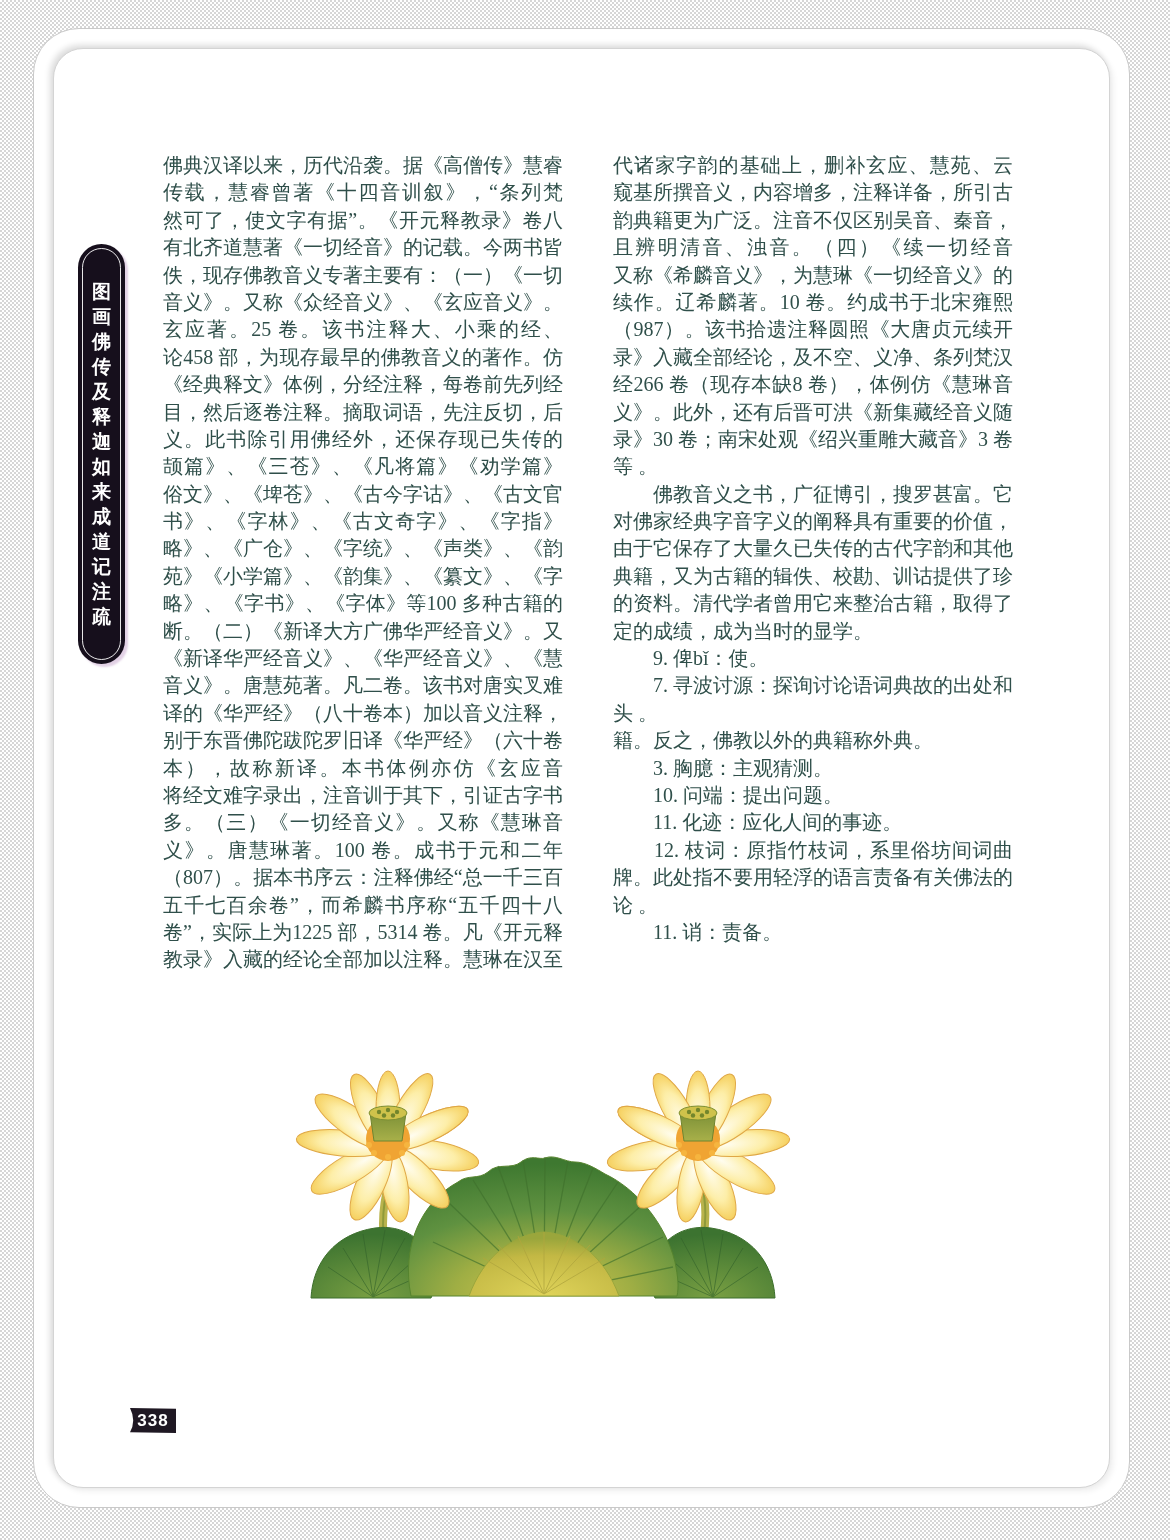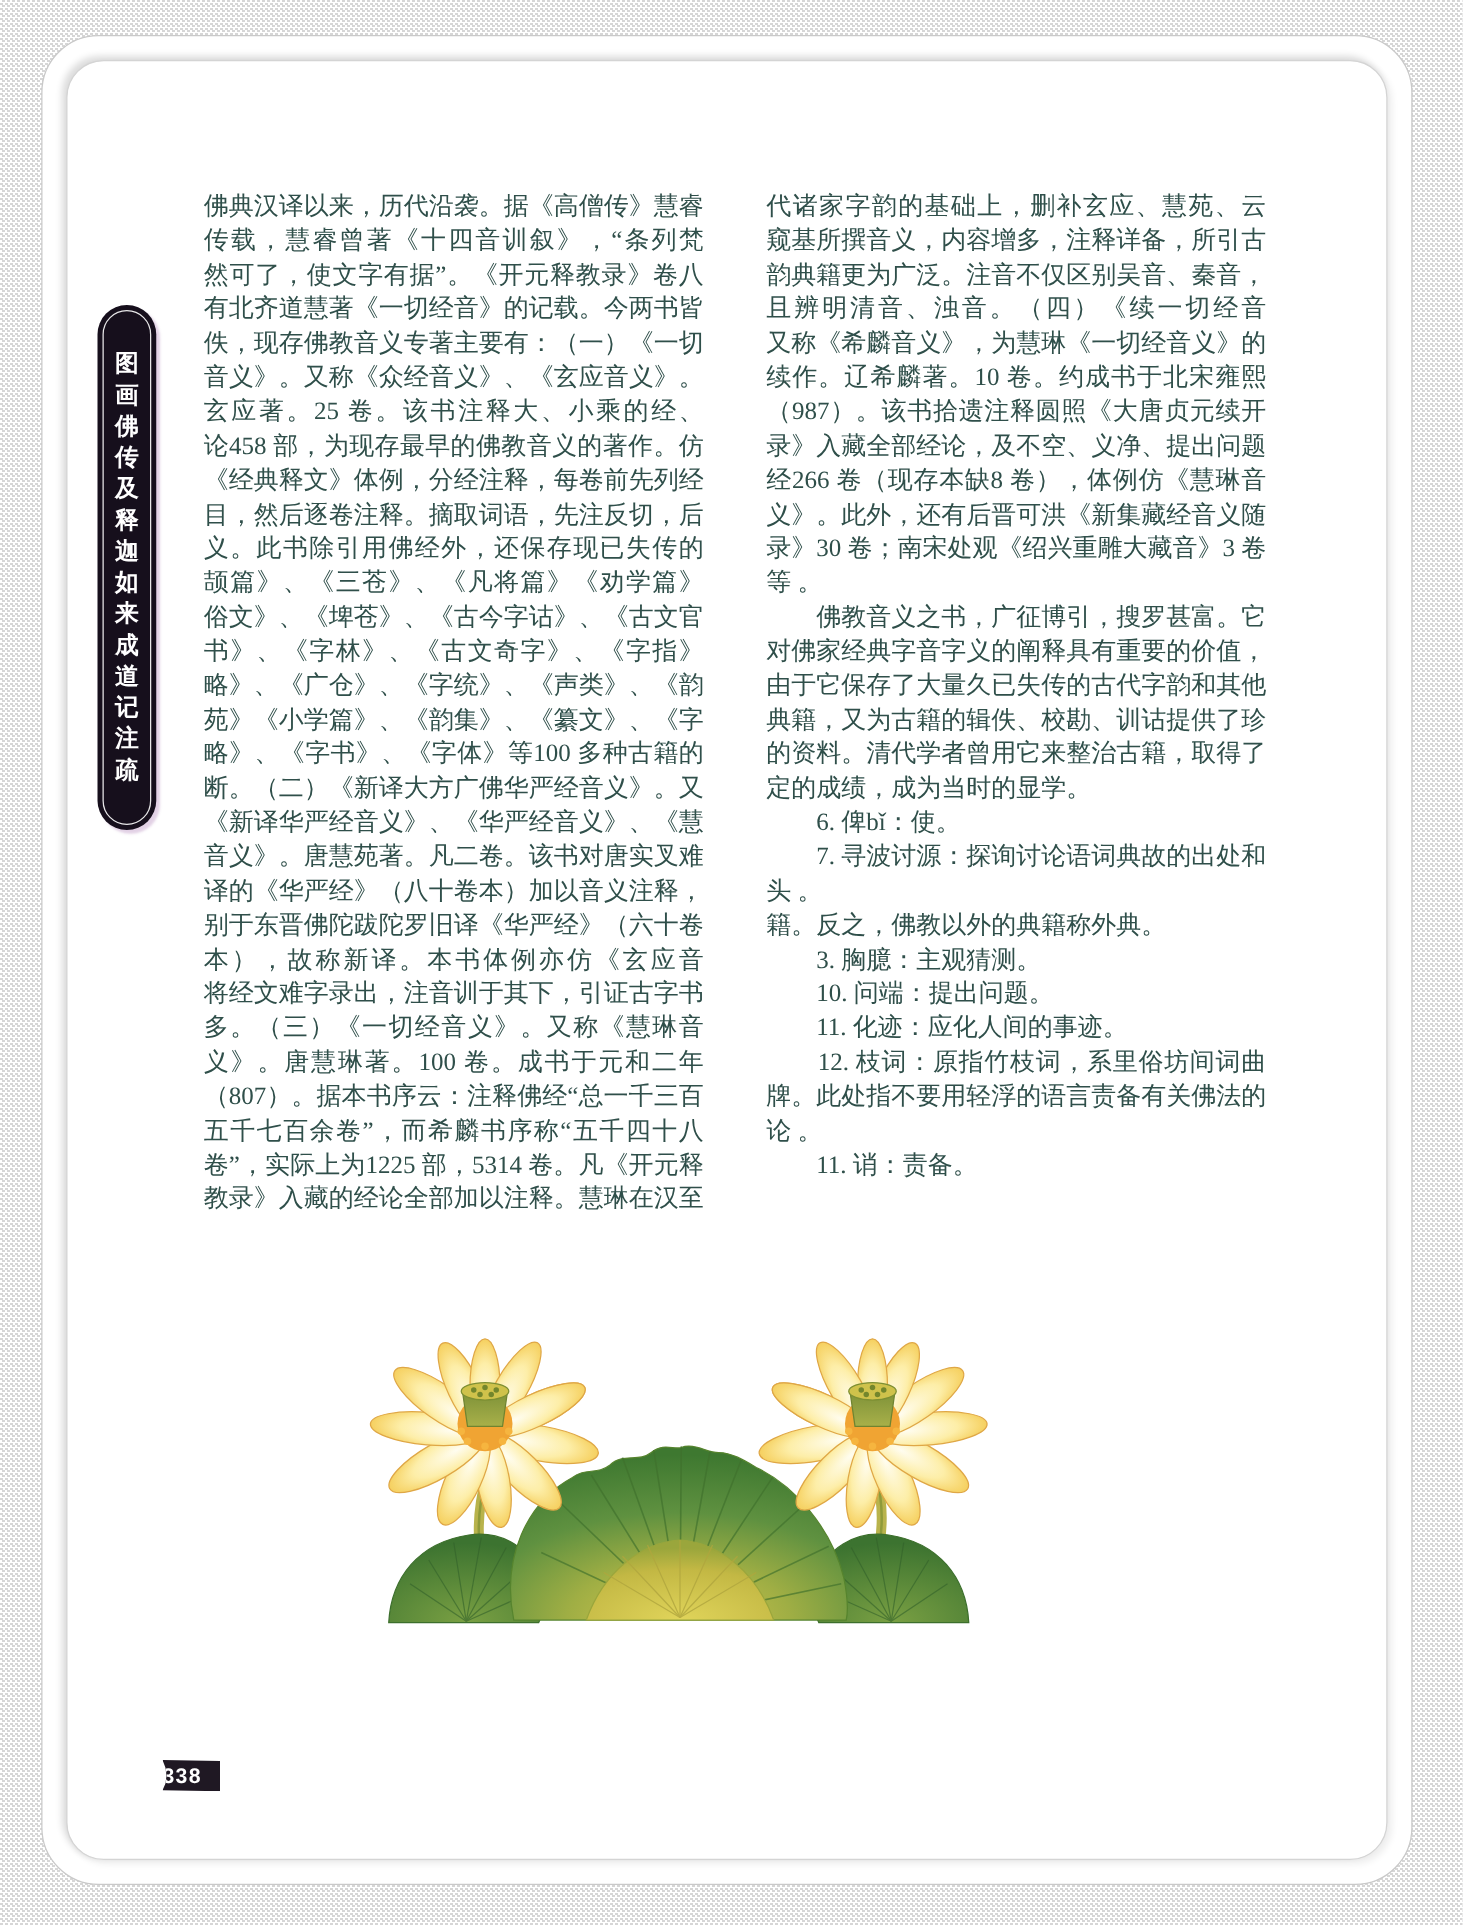--- a/index.html
+++ b/index.html
@@ -42,21 +42,21 @@
   .line{
     width:400px;height:27.4px;line-height:27.4px;font-size:20px;
     color:var(--ink,#2f4f4a);
     text-align:justify;text-align-last:justify;text-justify:inter-character;
     white-space:pre-wrap;overflow:hidden;
   }
   .line.end{text-align-last:left;}
   
   .page-badge{
     position:absolute;left:130px;top:1408px;width:46px;height:25px;
-    background:var(--badge_bg,#1f1823);color:#ffffff;
+    background:var(--badge_bg,#1f1823);color:#ffffff;text-align:center;
     font:bold 17px/25px "Liberation Sans","DejaVu Sans",sans-serif;
     letter-spacing:1px;
     clip-path:polygon(0% 0%,100% 3%,100% 100%,0% 97%,5% 76%,7% 50%,5% 24%);
   }
   .lotus{position:absolute;left:283px;top:1062px;width:520px;height:240px;overflow:visible;}
 </style>
 </head>
 <body>
 
 <div class="card"></div>
@@ -113,32 +113,32 @@
       <div class="line">教录》入藏的经论全部加以注释。慧琳在汉至唐</div>
     </div>
   <div class="col">
       <div class="line">代诸家字韵的基础上，删补玄应、慧苑、云公、</div>
       <div class="line">窥基所撰音义，内容增多，注释详备，所引古音</div>
       <div class="line">韵典籍更为广泛。注音不仅区别吴音、秦音，而</div>
       <div class="line">且辨明清音、浊音。（四）《续一切经音义》。</div>
       <div class="line">又称《希麟音义》，为慧琳《一切经音义》的</div>
       <div class="line">续作。辽希麟著。10 卷。约成书于北宋雍熙四年</div>
       <div class="line">（987）。该书拾遗注释圆照《大唐贞元续开元释教</div>
-      <div class="line">录》入藏全部经论，及不空、义净、提出问题</div>
+      <div class="line">录》入藏全部经论，及不空、义净、条列梵汉</div>
       <div class="line">经266 卷（现存本缺8 卷），体例仿《慧琳音</div>
       <div class="line">义》。此外，还有后晋可洪《新集藏经音义随函</div>
       <div class="line">录》30 卷；南宋处观《绍兴重雕大藏音》3 卷</div>
       <div class="line end">等 。</div>
       <div class="line">　　佛教音义之书，广征博引，搜罗甚富。它不仅</div>
       <div class="line">对佛家经典字音字义的阐释具有重要的价值，而且</div>
       <div class="line">由于它保存了大量久已失传的古代字韵和其他文史</div>
       <div class="line">典籍，又为古籍的辑佚、校勘、训诂提供了珍贵</div>
       <div class="line">的资料。清代学者曾用它来整治古籍，取得了一</div>
       <div class="line end">定的成绩，成为当时的显学。</div>
-      <div class="line end">　　6. 俾bǐ：使。</div>
+      <div class="line end">　　9. 俾bǐ：使。</div>
       <div class="line">　　7. 寻波讨源：探询讨论语词典故的出处和源</div>
       <div class="line end">头 。</div>
       <div class="line end">籍。反之，佛教以外的典籍称外典。</div>
       <div class="line end">　　3. 胸臆：主观猜测。</div>
       <div class="line end">　　10. 问端：提出问题。</div>
       <div class="line end">　　11. 化迹：应化人间的事迹。</div>
       <div class="line">　　12. 枝词：原指竹枝词，系里俗坊间词曲</div>
       <div class="line">牌。此处指不要用轻浮的语言责备有关佛法的讨</div>
       <div class="line end">论 。</div>
       <div class="line end">　　11. 诮：责备。</div>

